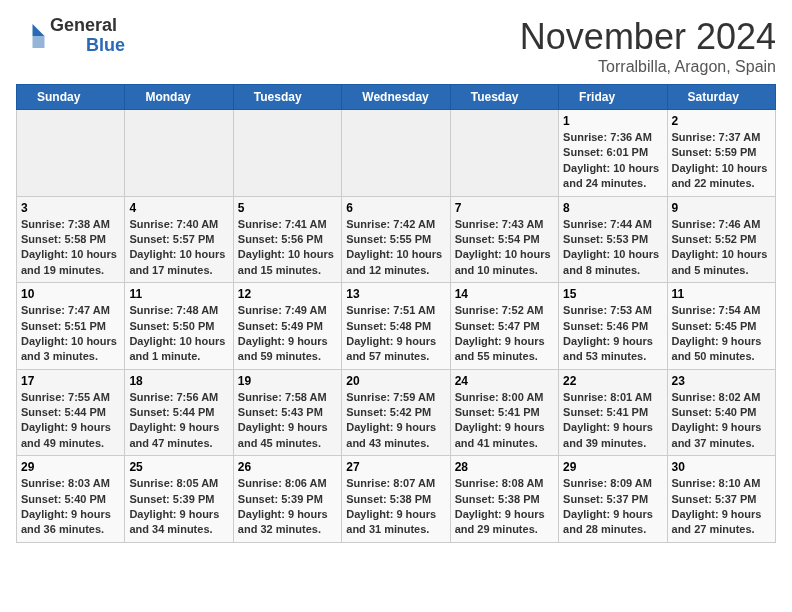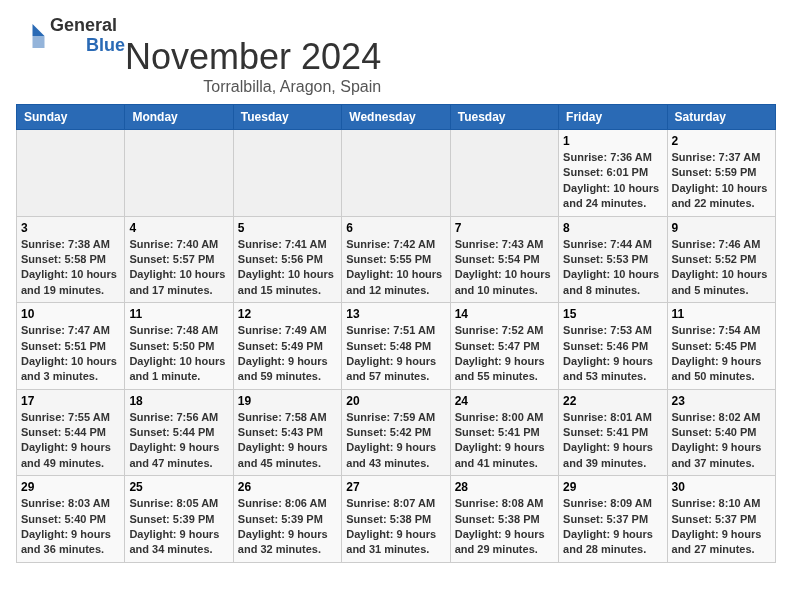--- a/index.html
+++ b/index.html
@@ -6,20 +6,21 @@
     body {
       font-family: Arial, sans-serif;
       background: #fff;
       width: 792px;
       min-height: 612px;
       padding: 16px;
     }
     .header {
       display: flex;
       align-items: flex-start;
+      justify-content: space-between;
       margin-bottom: 8px;
     }
     .logo {
       display: flex;
       align-items: center;
       gap: 4px;
     }
     .logo-text {
       font-size: 18px;
       font-weight: bold;
@@ -31,35 +32,34 @@
       width: 30px;
       height: 30px;
     }
     .title-block {
       text-align: right;
     }
     .month-title {
       font-size: 36px;
       font-weight: normal;
       color: #333;
-      margin-top: 20px;
     }
     .location-title {
       font-size: 16px;
       color: #555;
     }
     table {
       width: 100%;
       border-collapse: collapse;
       font-size: 11px;
     }
     thead tr th {
       background-color: #2a6ab5;
       color: #fff;
-      padding: 5px 7px;
+      padding: 5px 20px;
       text-align: left;
       font-size: 12px;
       font-weight: bold;
       border: 1px solid #1a5aa5;
     }
     tbody tr td {
       border: 1px solid #ccc;
       vertical-align: top;
       padding: 4px;
       height: 80px;

